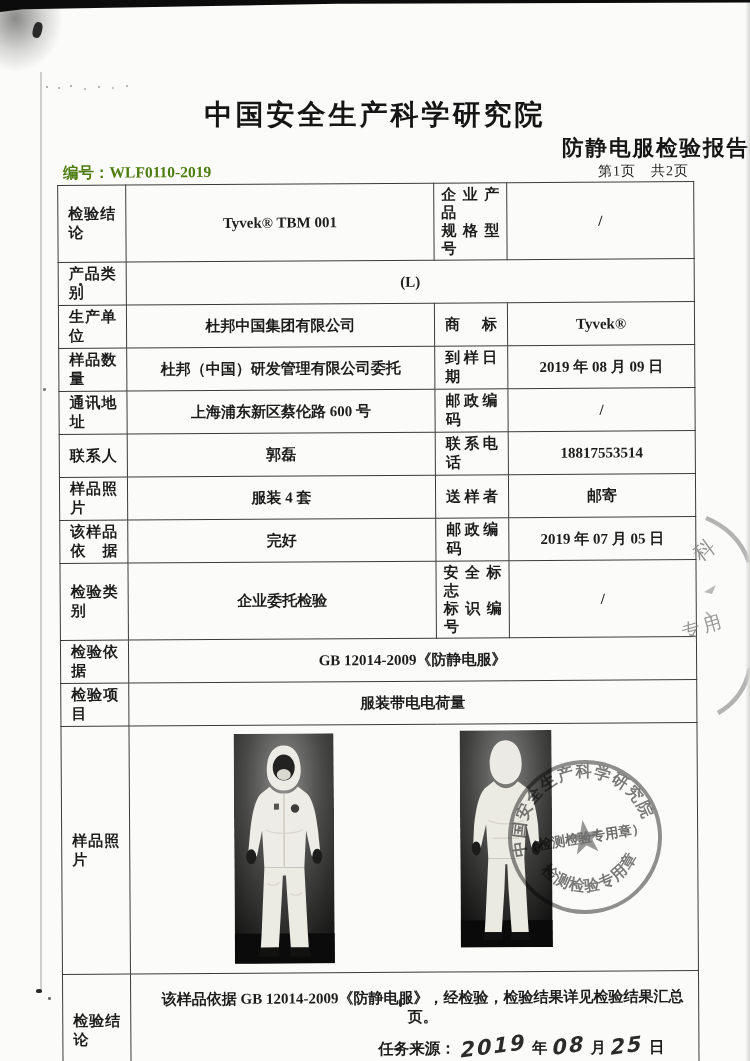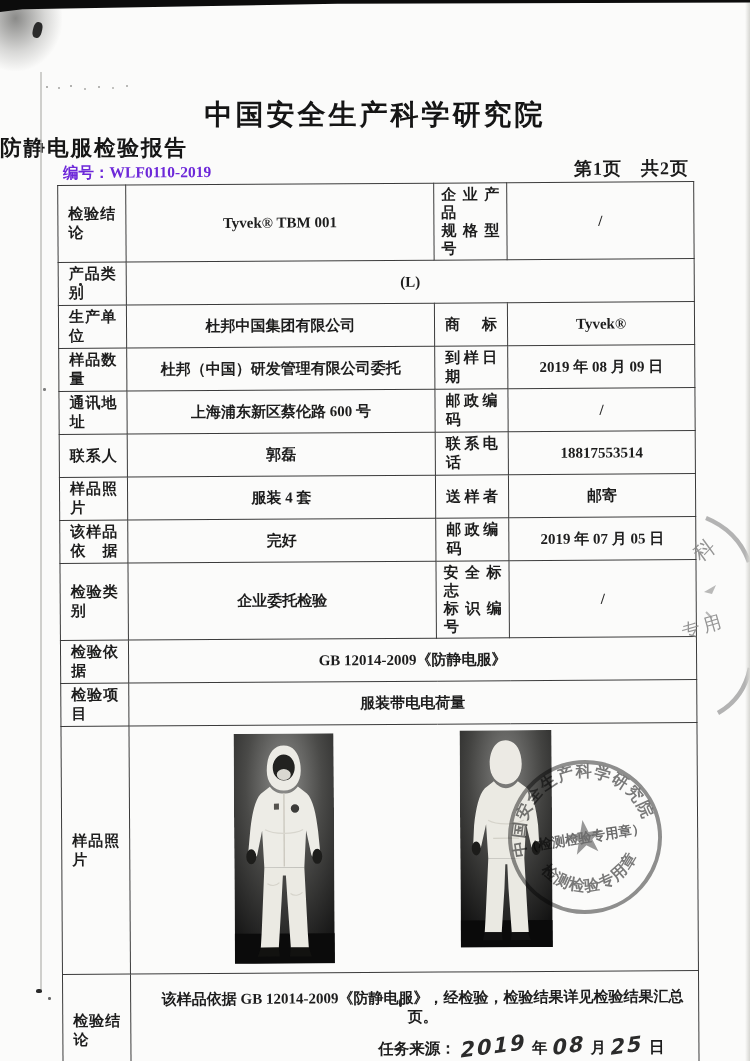--- a/index.html
+++ b/index.html
@@ -16,28 +16,28 @@
   .right-strip{position:absolute;right:0;top:0;width:5px;height:1061px;z-index:8;
     background:linear-gradient(to right,rgba(200,200,196,0),#d6d6d2);}
   .speck{position:absolute;background:#2a2a2a;border-radius:40%;z-index:8;}
   .dots-row{position:absolute;left:46px;top:86px;width:2px;height:2px;background:#9a9a97;border-radius:50%;z-index:8;
     box-shadow:12px 1px #a3a3a0,24px -1px #9a9a97,38px 2px #aaaaa7,52px 0 #9f9f9c,66px 1px #b0b0ad,80px -1px #a5a5a2;}
 
   
   .org-title{position:absolute;left:0;top:96px;width:100%;text-align:center;
     font-family:"Liberation Sans","DejaVu Sans",sans-serif;font-weight:bold;font-size:28px;
     letter-spacing:3px;color:#151515;}
-  .report-title{position:absolute;left:0;top:133px;width:100%;text-align:left;
+  .report-title{position:absolute;left:0;top:133px;width:100%;text-align:right;
     font-family:"Liberation Sans","DejaVu Sans",sans-serif;font-weight:bold;font-size:21.5px;
     letter-spacing:2px;color:#161616;}
 
   .sheet{position:absolute;left:57px;top:157px;width:636px;transform:rotate(-0.35deg);transform-origin:50% 0;}
   .meta-row{display:flex;justify-content:space-between;align-items:flex-end;height:25px;padding:0 2px 1px 6px;}
-  .meta-no{font-size:15.5px;font-weight:600;color:#6d28d9;}
-  .meta-page{font-size:18px;font-weight:700;color:#1b1b1b;letter-spacing:1px;padding-right:2px;}
+  .meta-no{font-size:15.5px;font-weight:600;color:#4d7c0f;}
+  .meta-page{font-size:14px;font-weight:400;color:#1b1b1b;letter-spacing:1px;padding-right:2px;}
 
   
   table.main{border-collapse:collapse;width:636px;table-layout:fixed;}
   table.main td{border:1.7px solid #3b3b3b;font-size:15px;font-weight:600;color:#1d1d1d;
     text-align:center;vertical-align:middle;padding:2px 4px;}
   .jb{display:block;text-align:justify;text-align-last:justify;padding:0 6px;}
   .jb2{display:block;text-align:justify;text-align-last:justify;padding:0 3px;line-height:18px;}
   td.lc{padding:2px 2px;}
   .photo-cell{position:relative;height:243px;padding:0;}
   .photo{position:absolute;display:block;}

